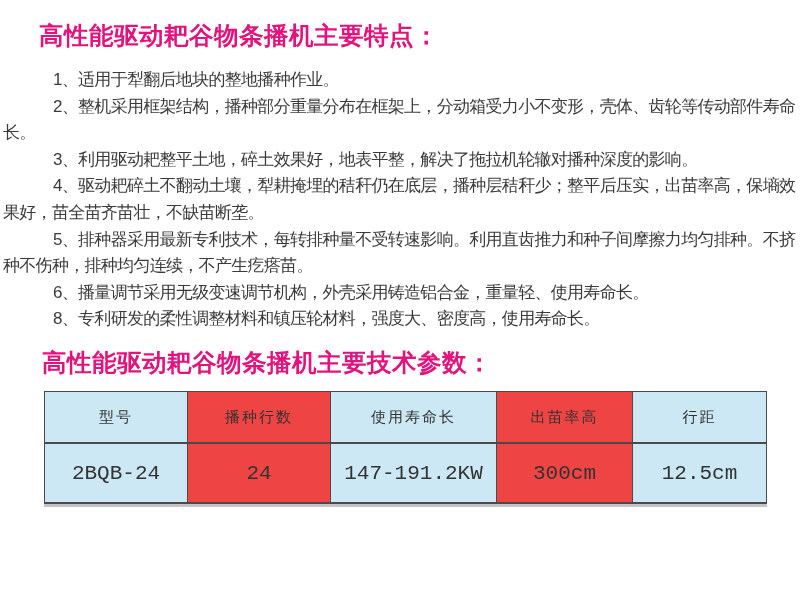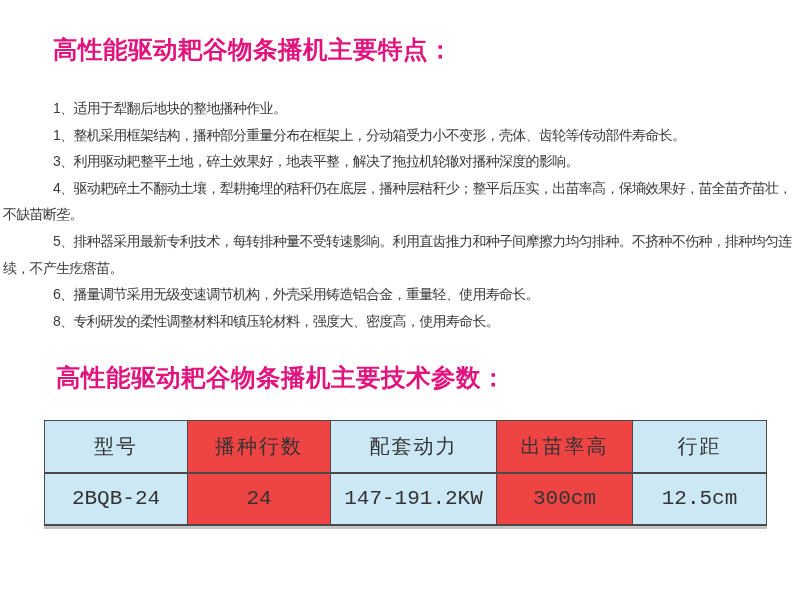--- a/index.html
+++ b/index.html
@@ -21,29 +21,29 @@
     position: relative;
     width: 800px; height: 600px;
     background: var(--page-bg);
   }
   .section-title {
     color: var(--accent);
     font-family: "Liberation Serif", serif;
     font-weight: bold;
     font-size: 24.5px;
     letter-spacing: 0.5px;
-    margin: 18px;
+    margin: 4px;
   }
   .title-features { padding: 15px 0 11px 35px; }
   .title-specs  { padding: 9px 0 8px 38px; }
   .feature-list { margin: 0; }
   .feature-list p {
     margin: 0 2px 0 3px;
     text-indent: 50px;
-    font-size: 14px;
+    font-size: 17px;
     letter-spacing: -0.7px;
     line-height: 26.6px;
     color: var(--body-text);
     text-align: left;
   }
   table.specs {
     border-collapse: collapse;
     table-layout: fixed;
     margin-left: 44px;
     width: 722px;
@@ -62,41 +62,41 @@
     background: #ef4444;
     padding: 0;
   }
   table.specs th:nth-child(odd), table.specs td:nth-child(odd) {
     background: var(--stripe);
   }
   table.specs thead th {
     height: 52px;
     font-family: "Liberation Serif", serif;
     font-weight: normal;
-    font-size: 20px;
+    font-size: 15px;
     letter-spacing: 2px;
     border-bottom: 2px solid var(--table-border);
   }
   table.specs tbody td {
-    height: 52px;
+    height: 60px;
     font-family: "Liberation Mono", monospace;
     font-size: 21px;
     border-bottom: 2px solid var(--table-border);
   }
 </style>
 </head>
 <body>
 
 <div class="page">
 
   <h1 class="section-title title-features">高性能驱动耙谷物条播机主要特点：</h1>
 
   <div class="feature-list">
     <p>1、适用于犁翻后地块的整地播种作业。</p>
-    <p>1、整机采用框架结构，播种部分重量分布在框架上，分动箱受力小不变形，壳体、齿轮等传动部件寿命长。</p>
+    <p>2、整机采用框架结构，播种部分重量分布在框架上，分动箱受力小不变形，壳体、齿轮等传动部件寿命长。</p>
     <p>3、利用驱动耙整平土地，碎土效果好，地表平整，解决了拖拉机轮辙对播种深度的影响。</p>
     <p>4、驱动耙碎土不翻动土壤，犁耕掩埋的秸秆仍在底层，播种层秸秆少；整平后压实，出苗率高，保墒效果好，苗全苗齐苗壮，不缺苗断垄。</p>
     <p>5、排种器采用最新专利技术，每转排种量不受转速影响。利用直齿推力和种子间摩擦力均匀排种。不挤种不伤种，排种均匀连续，不产生疙瘩苗。</p>
     <p>6、播量调节采用无级变速调节机构，外壳采用铸造铝合金，重量轻、使用寿命长。</p>
     <p>8、专利研发的柔性调整材料和镇压轮材料，强度大、密度高，使用寿命长。</p>
   </div>
 
   <h2 class="section-title title-specs">高性能驱动耙谷物条播机主要技术参数：</h2>
 
   <table class="specs">
@@ -104,21 +104,21 @@
       <col class="c0">
         <col class="c1">
         <col class="c2">
         <col class="c3">
         <col class="c4">
     </colgroup>
     <thead>
       <tr>
         <th>型号</th>
         <th>播种行数</th>
-        <th>配套动力</th>
+        <th>使用寿命长</th>
         <th>出苗率高</th>
         <th>行距</th>
       </tr>
     </thead>
     <tbody>
       <tr>
         <td>2BQB-24</td>
         <td>24</td>
         <td>147-191.2KW</td>
         <td>300cm</td>

